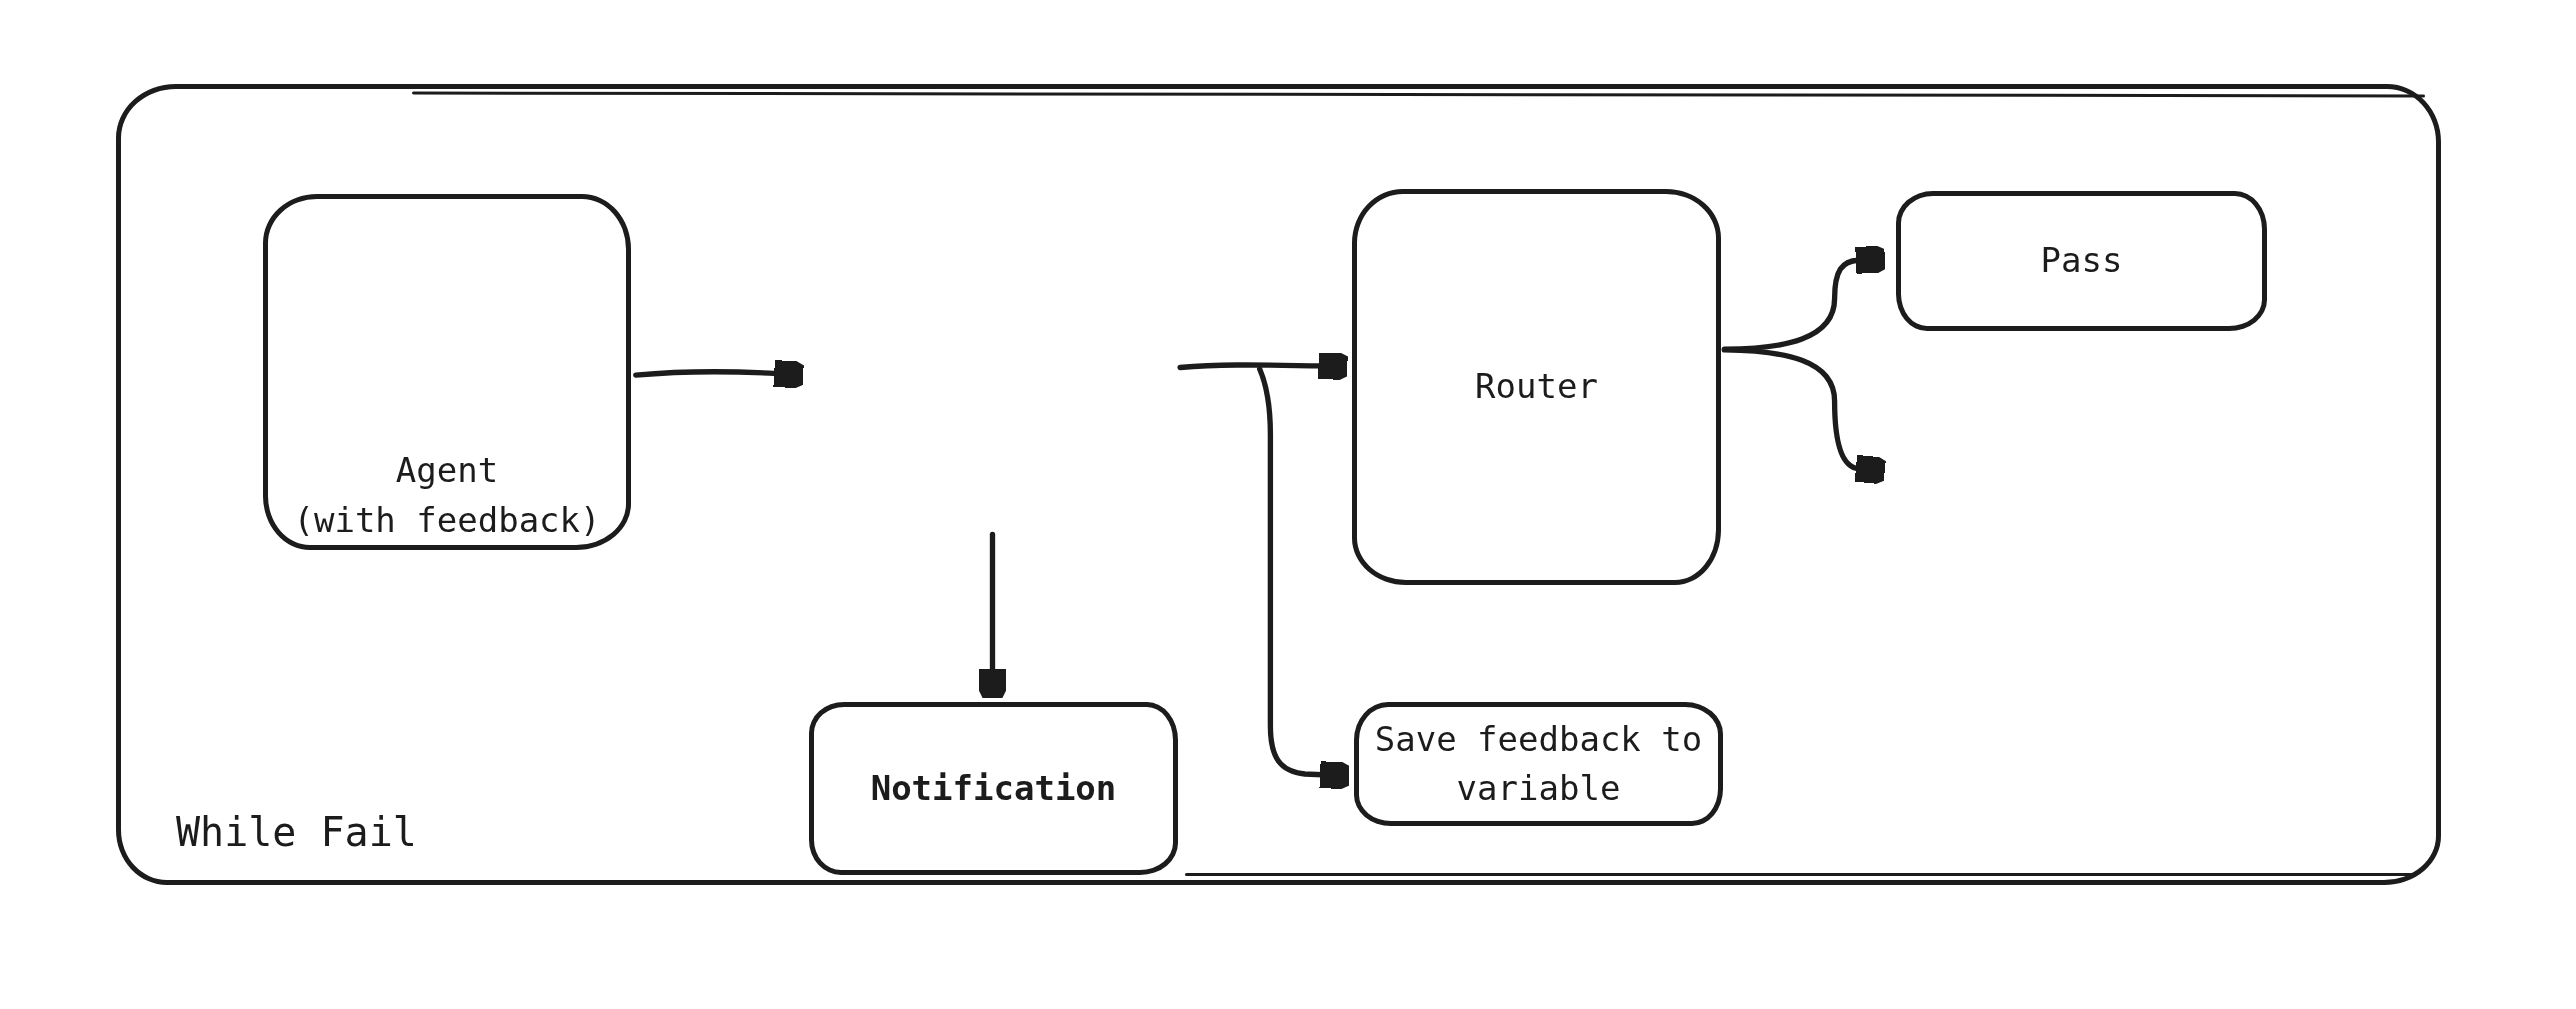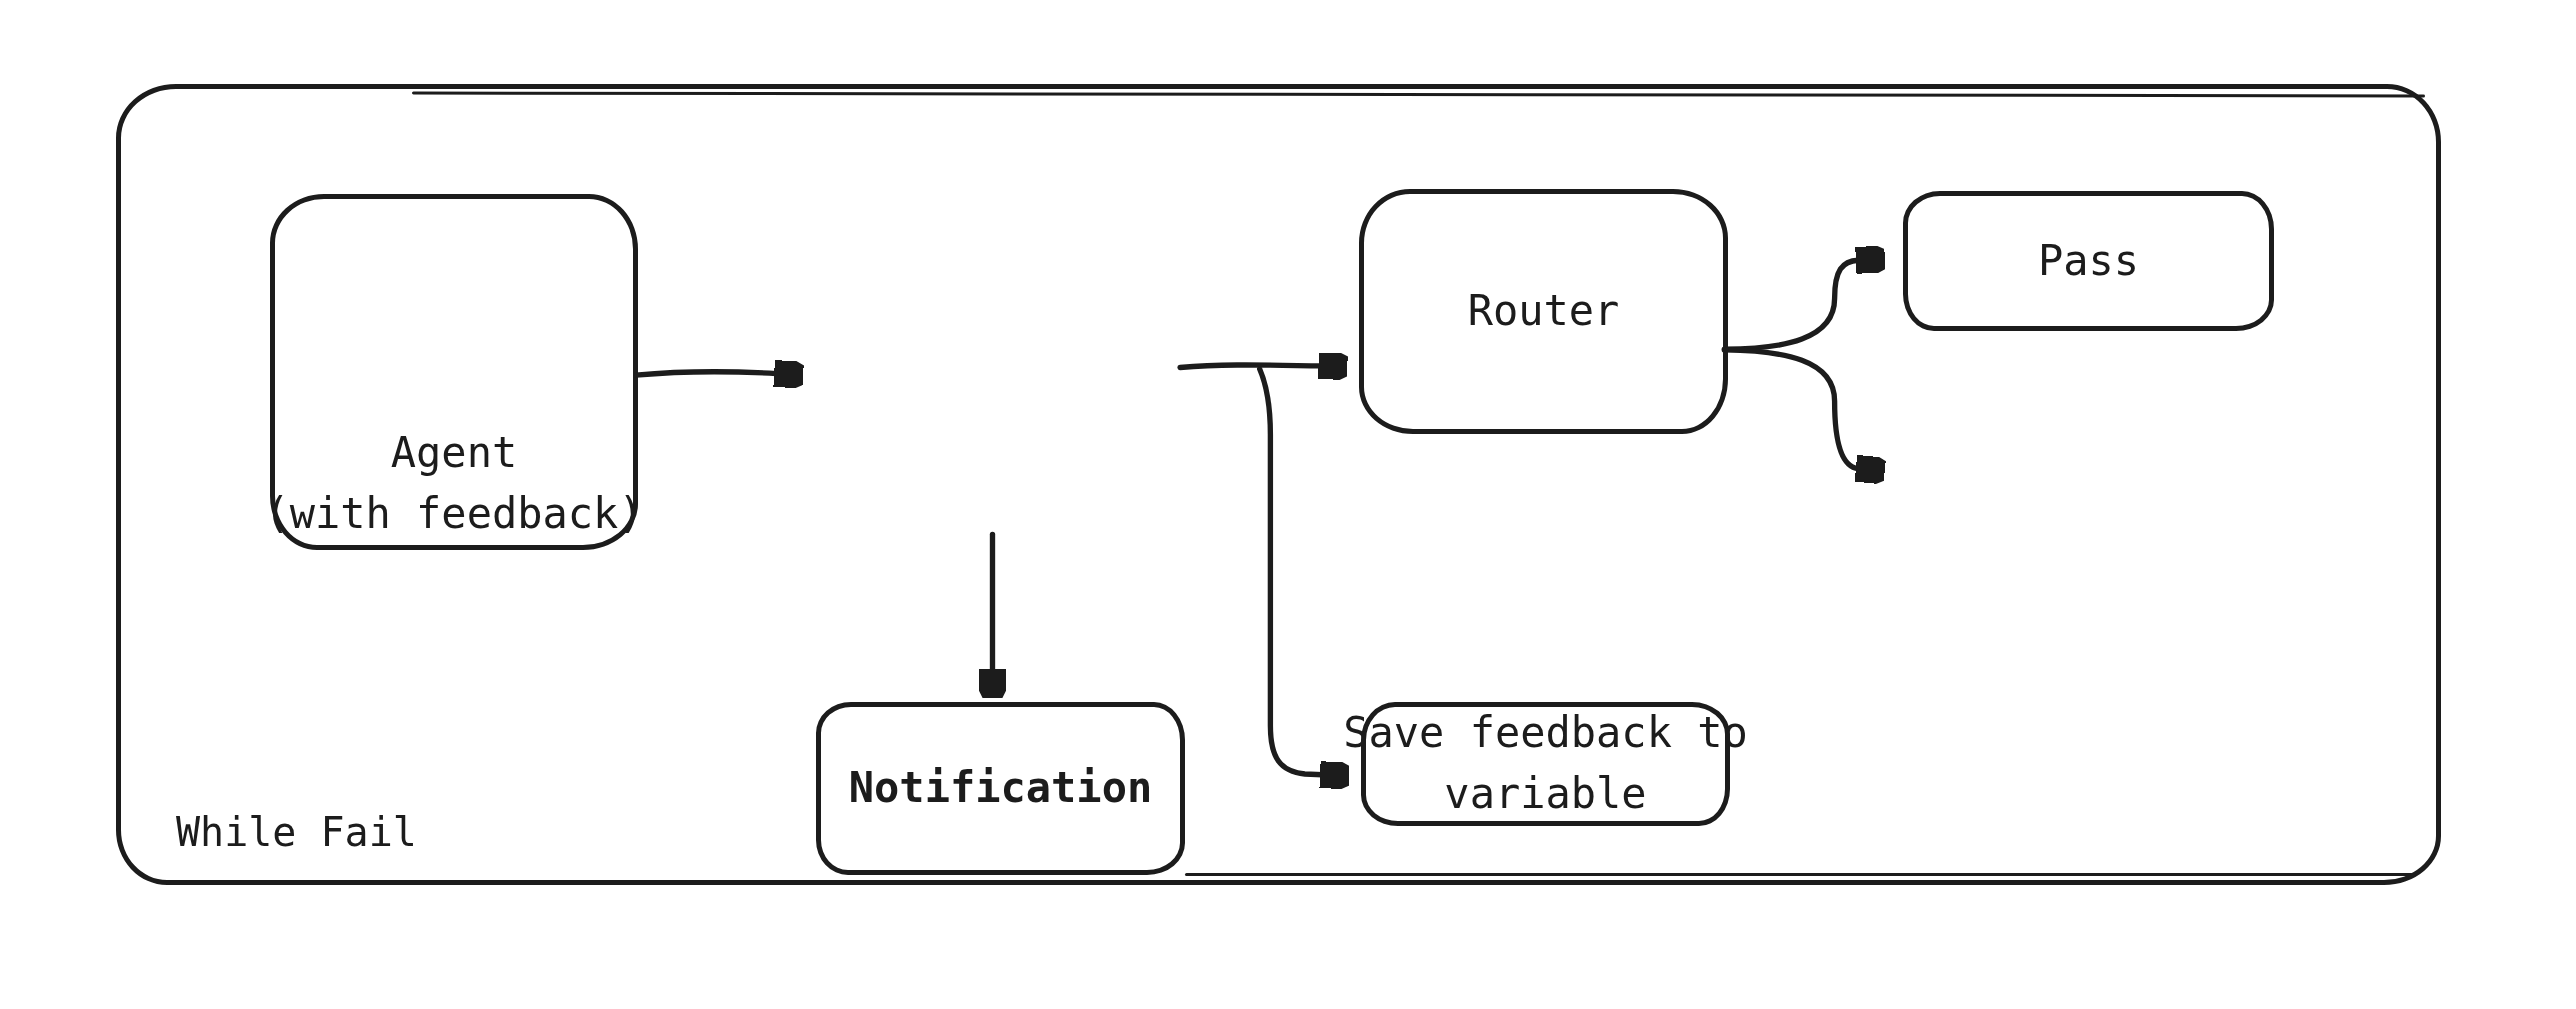--- a/index.html
+++ b/index.html
@@ -61,32 +61,31 @@
   .node {
     position: absolute;
     box-sizing: border-box;
     background: #ffffff;
     border: 5.4px solid #1c1c1c;
     display: flex;
     flex-direction: column;
     align-items: center;
     justify-content: center;
     text-align: center;
-    font-size: 42px;
+    font-size: 34px;
     line-height: 1.45;
     white-space: pre;
     z-index: 2;
-    margin-left: 7px;
   }
   .node span { display: block; }
   .node-agent        { left: 263px;  top: 194px; width: 368px; height: 356px;
                        border-radius: 54px 49px 55px 47px / 49px 55px 46px 54px; justify-content: flex-end; }
   .node-hitl         { left: 808px; top: 192px; width: 368px; height: 338px;
                        border-radius: 47px 55px 49px 54px / 55px 47px 54px 49px; }
-  .node-router       { left: 1352px; top: 189px; width: 369px; height: 245px;
+  .node-router       { left: 1352px; top: 189px; width: 369px; height: 396px;
                        border-radius: 51px 55px 46px 54px / 54px 49px 55px 47px; }
   .node-pass         { left: 1896px; top: 191px; width: 371px; height: 140px;
                        border-radius: 37px 32px 38px 31px / 32px 38px 31px 37px; }
   .node-fail         { left: 1896px; top: 400px; width: 371px; height: 139px;
                        border-radius: 32px 38px 31px 37px / 38px 32px 37px 31px; }
   .node-notification { left: 809px; top: 702px; width: 369px; height: 173px;
                        border-radius: 35px 31px 38px 32px / 31px 38px 32px 35px; font-weight: bold; }
   .node-save         { left: 1354px; top: 702px; width: 369px; height: 124px;
                        border-radius: 34px 38px 31px 37px / 38px 32px 37px 31px; }
   

